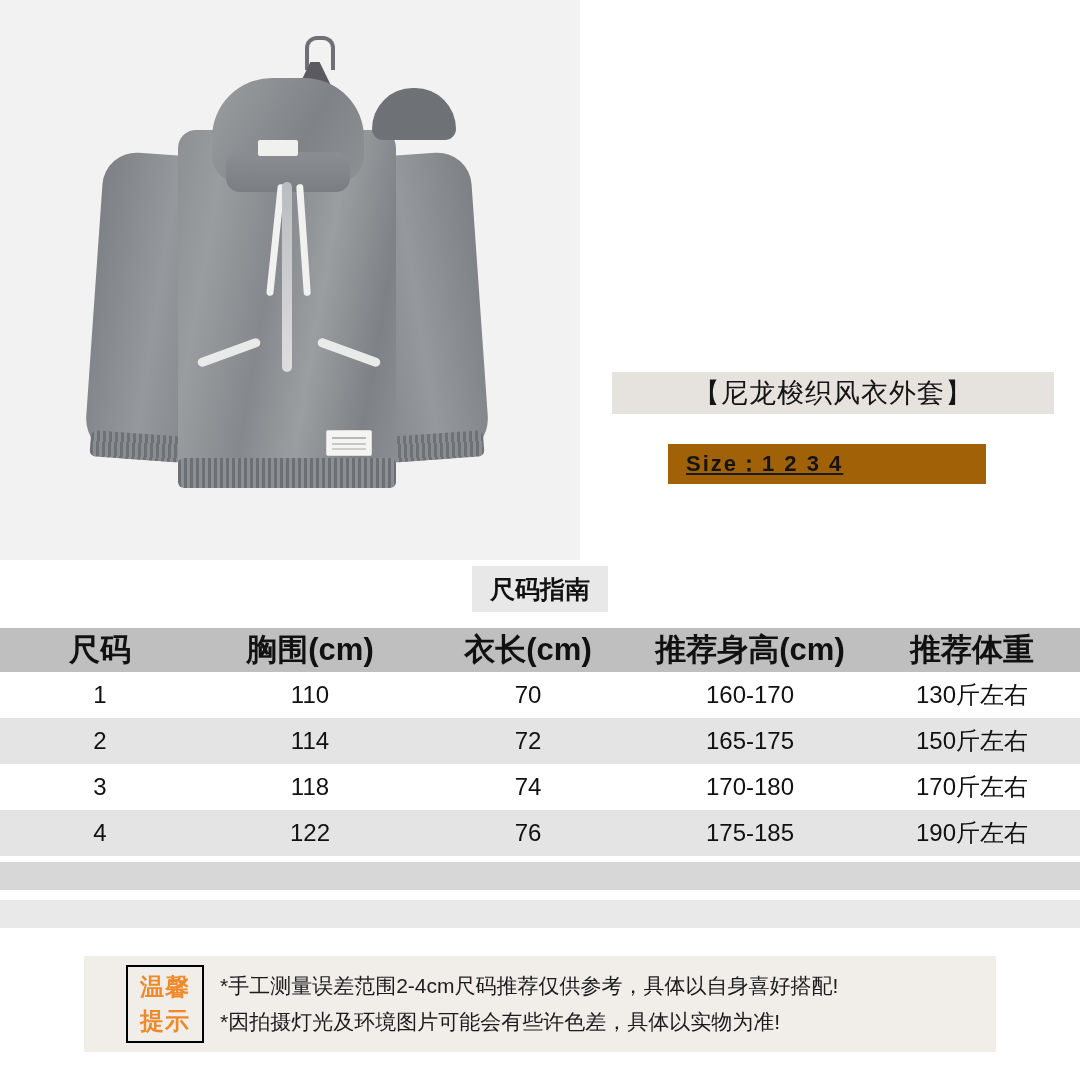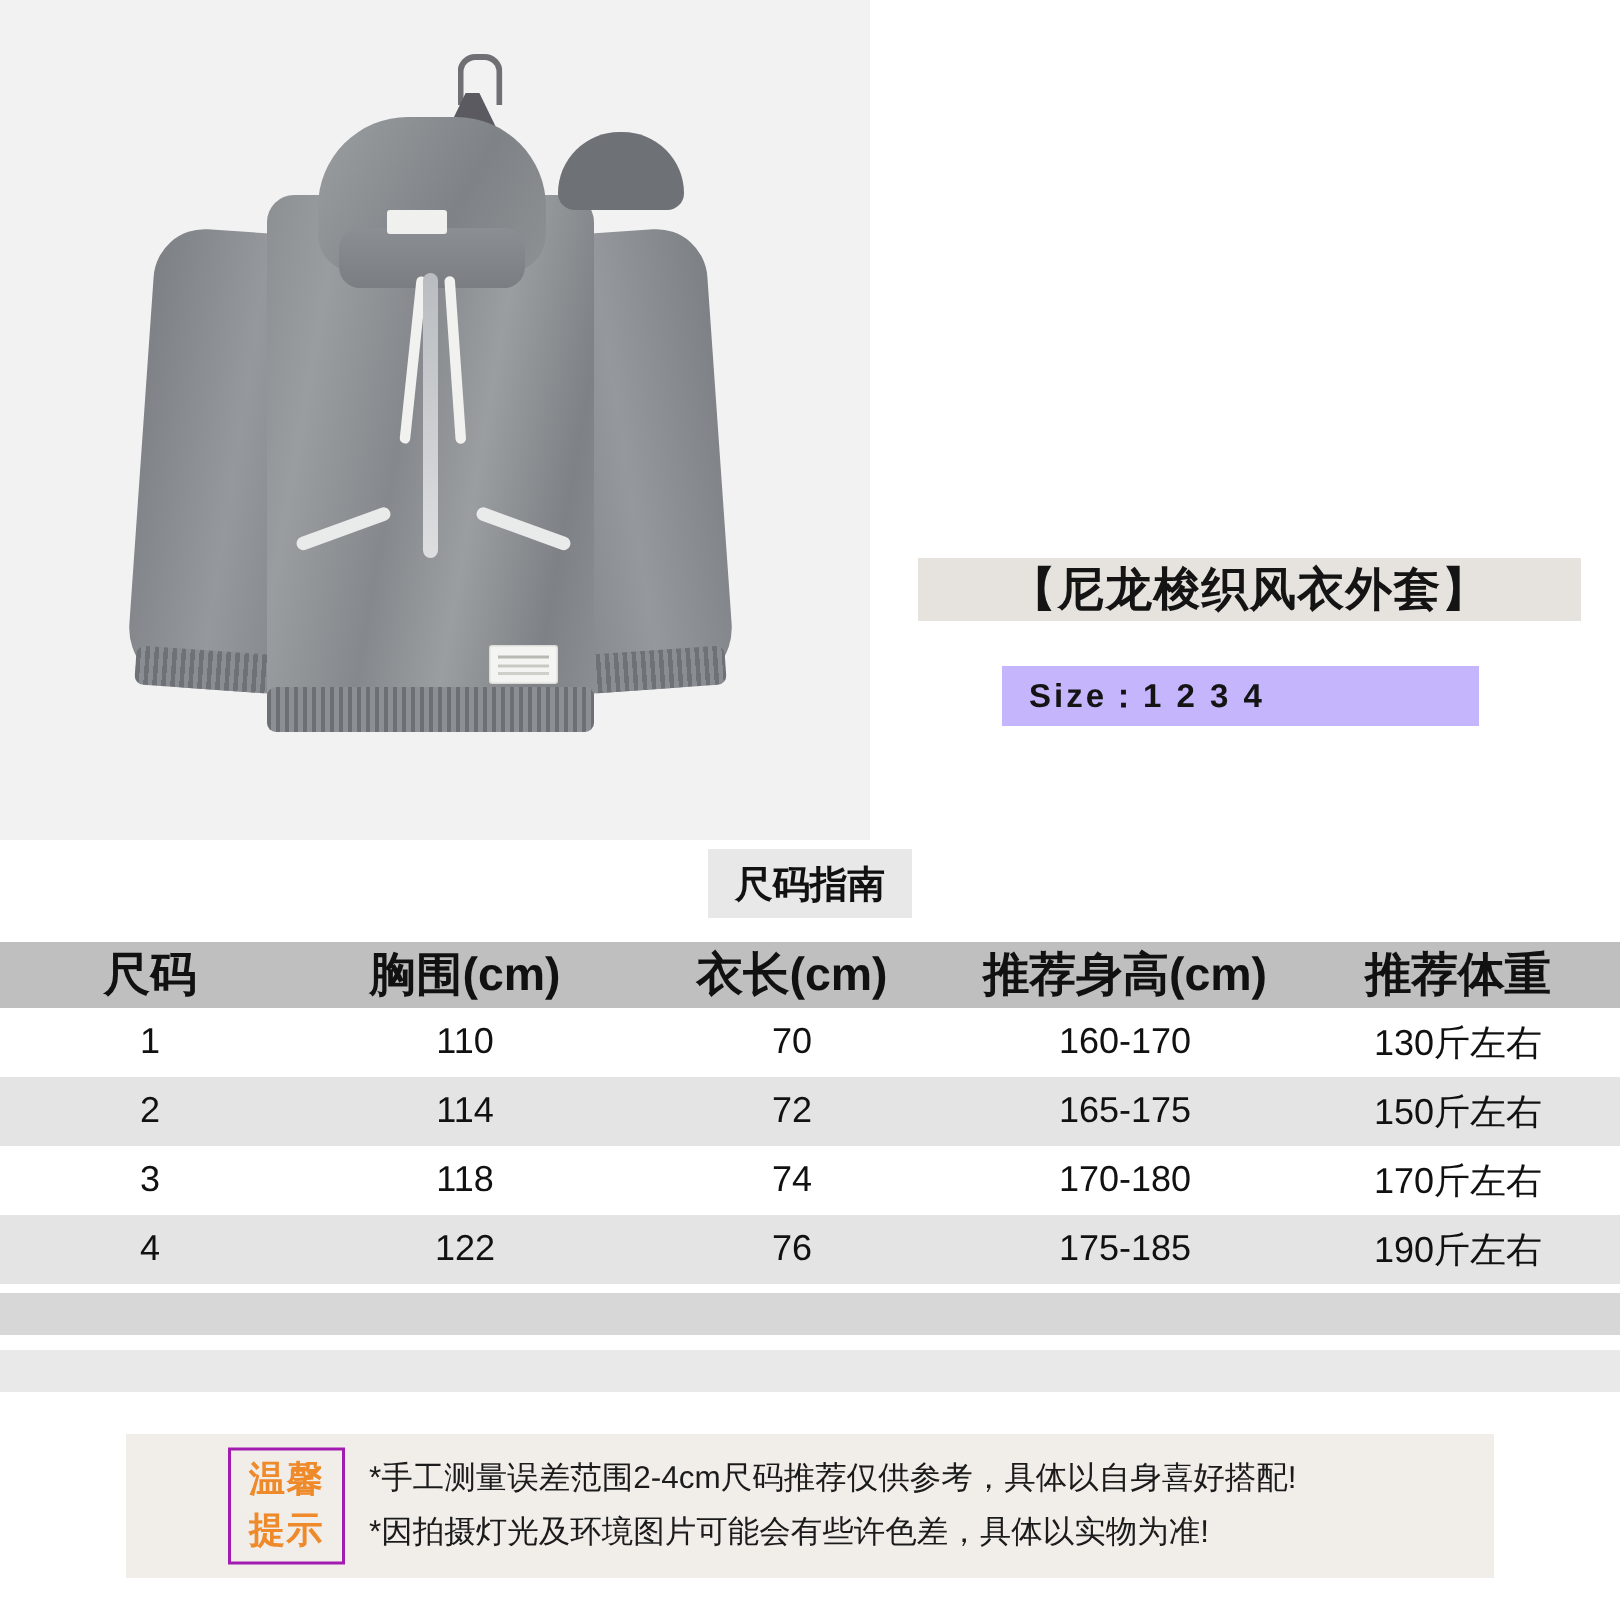--- a/index.html
+++ b/index.html
@@ -200,34 +200,35 @@
     left: 612px;
     top: 372px;
     width: 442px;
     height: 42px;
     background: #e6e2de;
     display: flex;
     align-items: center;
     justify-content: center;
   }
   .title-band span {
-    font-size: 31px;
-    font-weight: bold;
+    font-size: 27px;
+    font-weight: normal;
     letter-spacing: 1px;
     color: #141414;
   }
   .size-band {
     position: absolute;
     left: 668px;
     top: 444px;
     width: 318px;
     height: 40px;
-    background: #c4b5fd;
-    display: flex;
-    align-items: center;
+    background: #a16207;
+    display: flex;
+    align-items: center;
+    text-decoration: underline;
   }
   .size-band span {
     font-size: 22px;
     font-weight: bold;
     padding-left: 18px;
     letter-spacing: 2px;
     color: #141414;
   }
 
   
@@ -301,24 +302,24 @@
     position: absolute;
     left: 84px;
     top: 956px;
     width: 912px;
     height: 96px;
     background: #f1eeea;
     display: flex;
     align-items: center;
   }
   .notice-badge {
-    margin-left: 68px;
+    margin-left: 42px;
     width: 74px;
     height: 74px;
-    border: 2px solid #a21caf;
+    border: 2px solid #000000;
     display: flex;
     flex-direction: column;
     align-items: center;
     justify-content: center;
     color: #ef8a2b;
     font-weight: bold;
     font-size: 24px;
     line-height: 34px;
     letter-spacing: 1px;
   }

